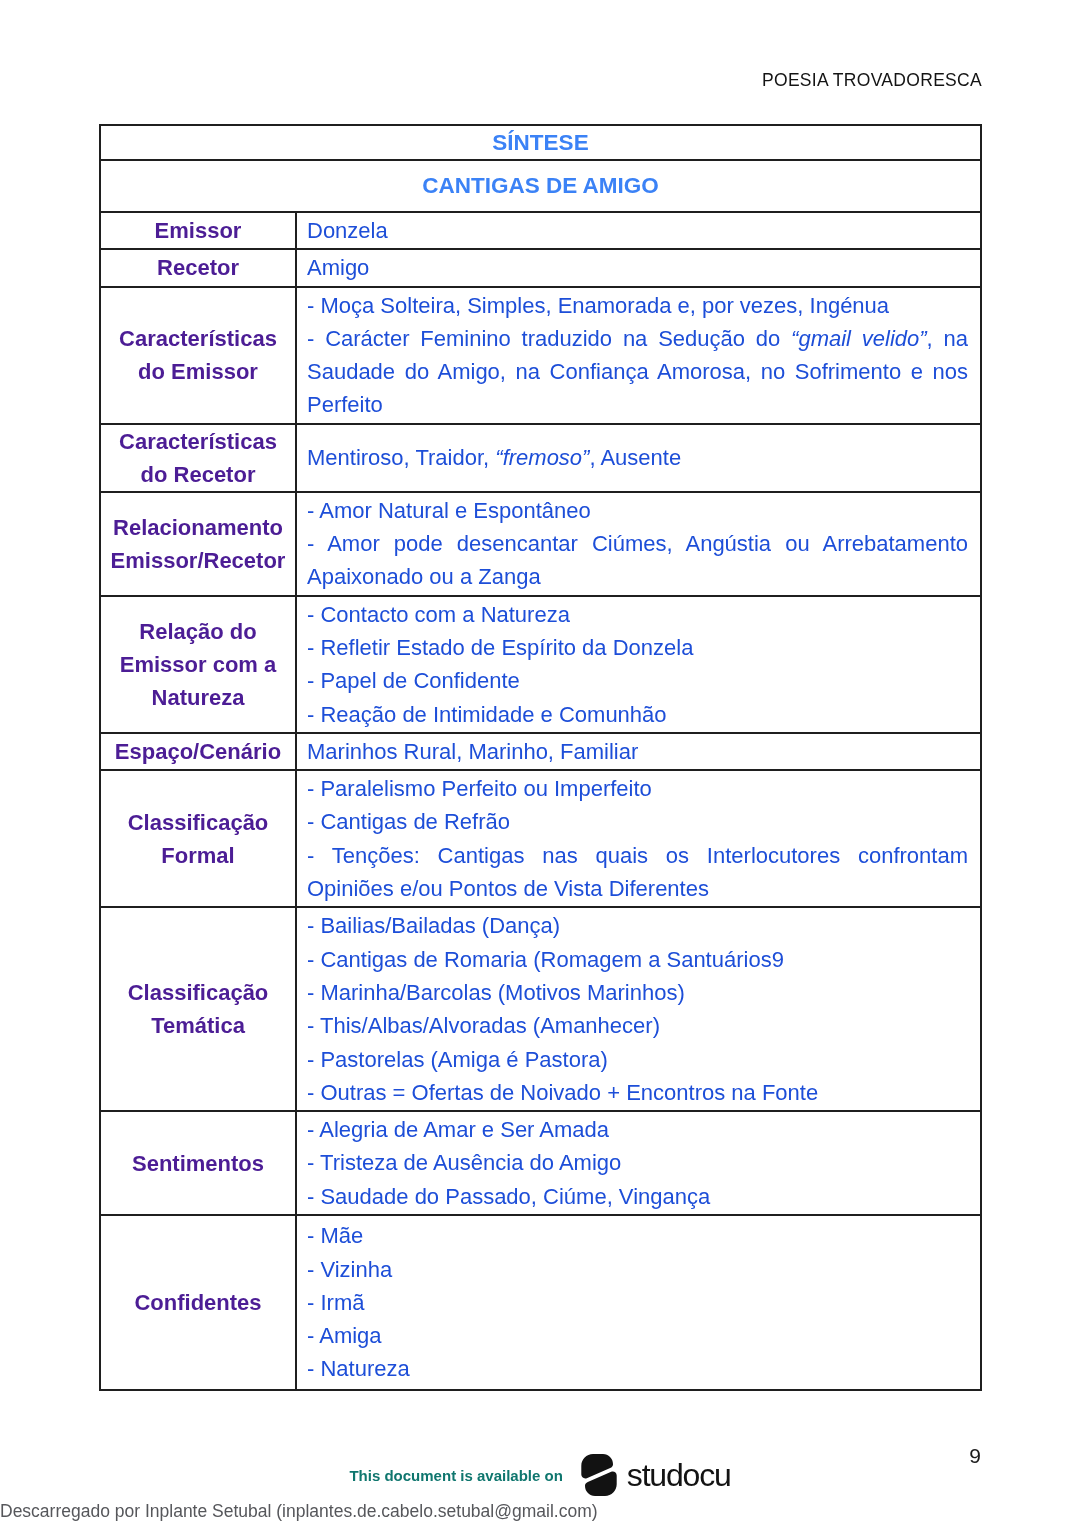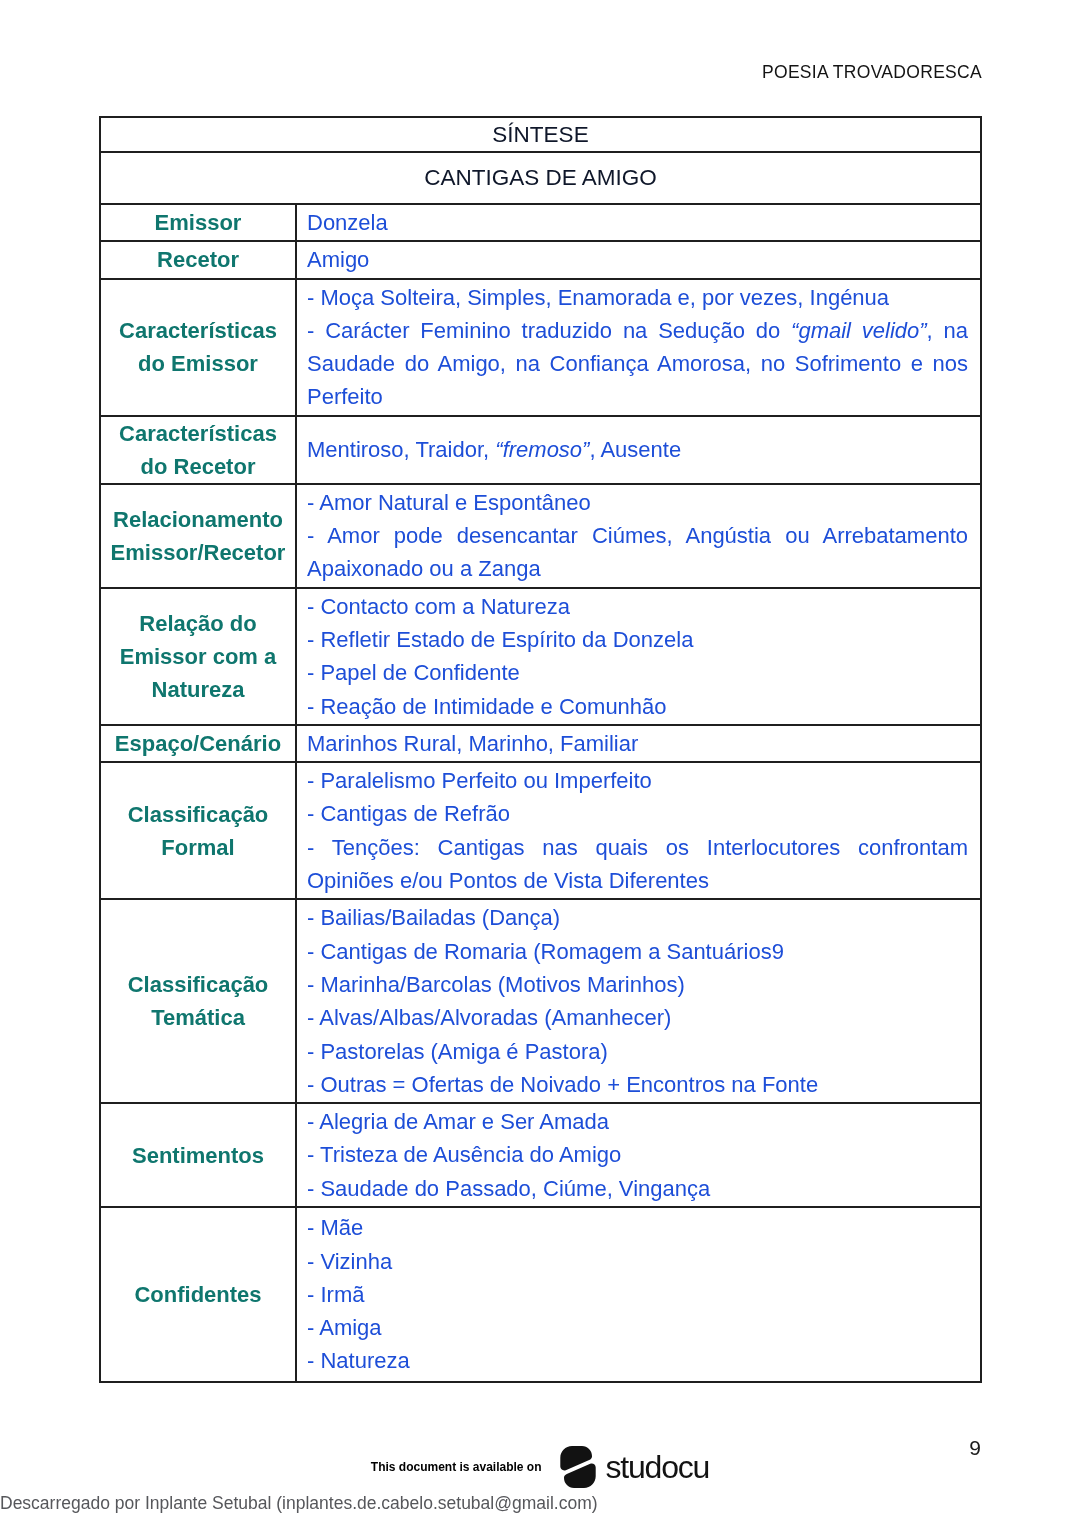--- a/index.html
+++ b/index.html
@@ -4,61 +4,61 @@
 <style>
   * { margin: 0; padding: 0; box-sizing: border-box; }
   html, body { background: #ffffff; }
   body {
     width: 1080px; height: 1528px;
     font-family: "Liberation Sans", "DejaVu Sans", sans-serif;
     color: #1d1d1d;
     position: relative;
     overflow: hidden;
   }
-  .page { position: absolute; inset: 0; background: #ffffff; }
+  .page { position: absolute; inset: 0; background: #ffffff; margin-top: 8px; }
 
   
   .running-head {
     position: absolute; top: 62px; right: 98px;
     font-size: 17.5px; letter-spacing: 0.3px; color: #141414;
   }
 
   
   table.synth {
     position: absolute; left: 99px; top: 116px;
     width: 883px; border-collapse: collapse; table-layout: fixed;
   }
   table.synth th, table.synth td { border: 2px solid #1f1f1f; }
   col.c1 { width: 196px; }
   .hdr {
     text-align: center; vertical-align: middle;
-    font-weight: normal; font-size: 22.5px; color: #0f172a;
+    font-weight: bold; font-size: 22.5px; color: #3b82f6;
   }
   th.lbl {
     font-weight: bold; text-align: center; vertical-align: middle;
-    font-size: 22px; line-height: 33px; padding: 0 4px; color: #0f766e;
+    font-size: 22px; line-height: 33px; padding: 0 4px; color: #4c1d95;
   }
   td.val {
     vertical-align: middle; padding: 1px 12px 1px 10px;
     font-size: 22px; line-height: 33.3px; color: #1d4ed8;
   }
   .ln { text-align: left; }
   .ln.stretch { text-align: justify; text-align-last: justify; }
   .it { font-style: italic; }
 
   
   .page-number {
     position: absolute; top: 1436px; right: 99px;
     font-size: 21px; color: #1b1b1b;
   }
   .footer-available {
     position: absolute; top: 1444px; left: 0; width: 100%;
     display: flex; justify-content: center; align-items: center; gap: 16px;
   }
-  .avail-text { font-size: 12px; font-weight: 600; color: #000000; }
+  .avail-text { font-size: 15px; font-weight: 600; color: #0f766e; }
   .logo-row { display: flex; align-items: center; gap: 8px; }
   .logo-mark { display: inline-block; width: 40px; height: 46px; }
   .wordmark {
     font-size: 32px; font-weight: 400; letter-spacing: -1.2px;
     color: #131313; line-height: 1;
   }
   .attribution {
     position: absolute; top: 1493px; left: 0; width: 100%;
     text-align: left; font-size: 17.5px; color: #56575b;
   }
@@ -149,21 +149,21 @@
           <div class="ln">Opiniões e/ou Pontos de Vista Diferentes</div>
         </td>
       </tr>
 
       <tr style="height:200px">
         <th class="lbl">Classificação Temática</th>
         <td class="val">
           <div class="ln">- Bailias/Bailadas (Dança)</div>
           <div class="ln">- Cantigas de Romaria (Romagem a Santuários9</div>
           <div class="ln">- Marinha/Barcolas (Motivos Marinhos)</div>
-          <div class="ln">- Alvas/Albas/Alvoradas (Amanhecer)</div>
+          <div class="ln">- This/Albas/Alvoradas (Amanhecer)</div>
           <div class="ln">- Pastorelas (Amiga é Pastora)</div>
           <div class="ln">- Outras = Ofertas de Noivado + Encontros na Fonte</div>
         </td>
       </tr>
 
       <tr style="height:100px">
         <th class="lbl">Sentimentos</th>
         <td class="val">
           <div class="ln">- Alegria de Amar e Ser Amada</div>
           <div class="ln">- Tristeza de Ausência do Amigo</div>

